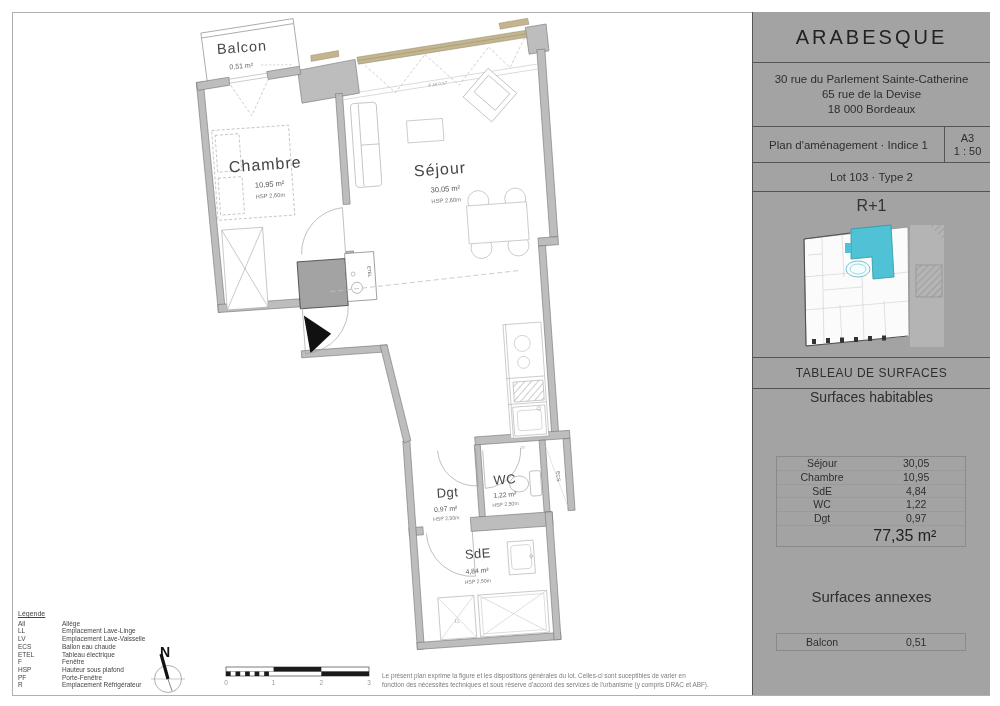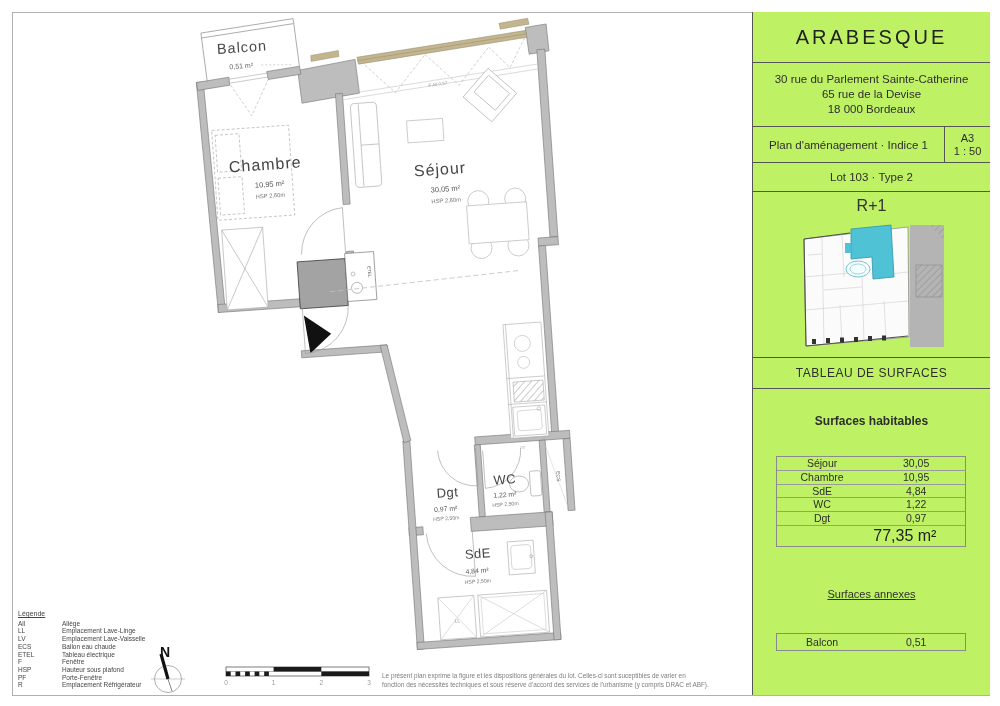--- a/index.html
+++ b/index.html
@@ -2,41 +2,41 @@
 <html><head>
 <meta charset="utf-8">
 <style>
   html,body{margin:0;padding:0;background:#fff;}
   .sheet{position:relative;width:1000px;height:706px;background:#fff;overflow:hidden;
          font-family:"Liberation Sans",sans-serif;color:#333;}
   .frame{position:absolute;left:12px;top:12px;width:976px;height:682px;border:1px solid #b0b0b0;}
   .plan-svg{position:absolute;left:0;top:0;}
 
   
-  .tb{position:absolute;left:752px;top:12px;width:237px;height:683px;border-left:1px solid #555;background:#bef264;}
+  .tb{position:absolute;left:752px;top:12px;width:237px;height:683px;border-left:1px solid #555;background:#a3a3a3;}
   .tb-sec{box-sizing:border-box;border-bottom:1px solid #555;text-align:center;overflow:hidden;}
   .tb-project{height:51px;line-height:51px;font-size:20px;letter-spacing:3px;color:#222;}
   .tb-address{height:64px;padding-top:9px;font-size:11.5px;line-height:15px;color:#2e2e2e;}
   .tb-planrow{height:36px;display:flex;}
   .tb-planrow .left{flex:1;line-height:36px;font-size:11.5px;color:#2e2e2e;}
   .tb-planrow .right{width:45px;border-left:1px solid #555;font-size:11px;line-height:13px;padding-top:5px;color:#2e2e2e;}
   .tb-lot{height:29px;line-height:29px;font-size:11.5px;color:#2e2e2e;}
   .tb-key{height:166px;}
   .tb-key .lvl{margin-top:5px;font-size:16px;color:#333;}
   .tb-surfhead{height:31px;line-height:31px;font-size:12px;letter-spacing:.5px;color:#2e2e2e;}
   .tb-body{position:relative;height:305px;border-bottom:none;}
-  .tb-body .habhead{position:absolute;top:25px;width:100%;font-size:12px;color:#2e2e2e;font-weight:bold;}
+  .tb-body .habhead{position:absolute;top:0;width:100%;font-size:14px;color:#2e2e2e;}
   .surf-table{position:absolute;left:23px;top:67px;width:188px;border:1px solid #8a8a8a;font-size:10.5px;color:#2e2e2e;}
   .surf-row{display:flex;height:12.8px;line-height:12.8px;border-bottom:1px solid #9a9a9a;}
   .surf-row .lab{width:48%;text-align:center;}
   .surf-row .val{width:52%;text-align:center;}
   .surf-total{display:flex;height:20px;line-height:20px;}
   .surf-total .sp{width:36%;}
   .surf-total .tot{width:64%;text-align:center;font-size:16px;color:#222;}
-  .annexhead{position:absolute;top:199px;width:100%;font-size:11px;color:#2e2e2e;text-decoration:underline;}
+  .annexhead{position:absolute;top:199px;width:100%;font-size:15px;color:#2e2e2e;}
   .annex-table{position:absolute;left:23px;top:244px;width:188px;border:1px solid #8a8a8a;font-size:10.5px;color:#2e2e2e;}
   .annex-row{display:flex;height:16px;line-height:16px;}
   .annex-row .lab{width:48%;text-align:center;}
   .annex-row .val{width:52%;text-align:center;}
 
   
   .legend{position:absolute;left:18px;top:610px;font-size:6.5px;color:#444;line-height:7.7px;}
   .legend .ttl{text-decoration:underline;margin-bottom:2px;font-size:7px;}
   .legend .row{display:flex;}
   .legend .abbr{width:44px;}

